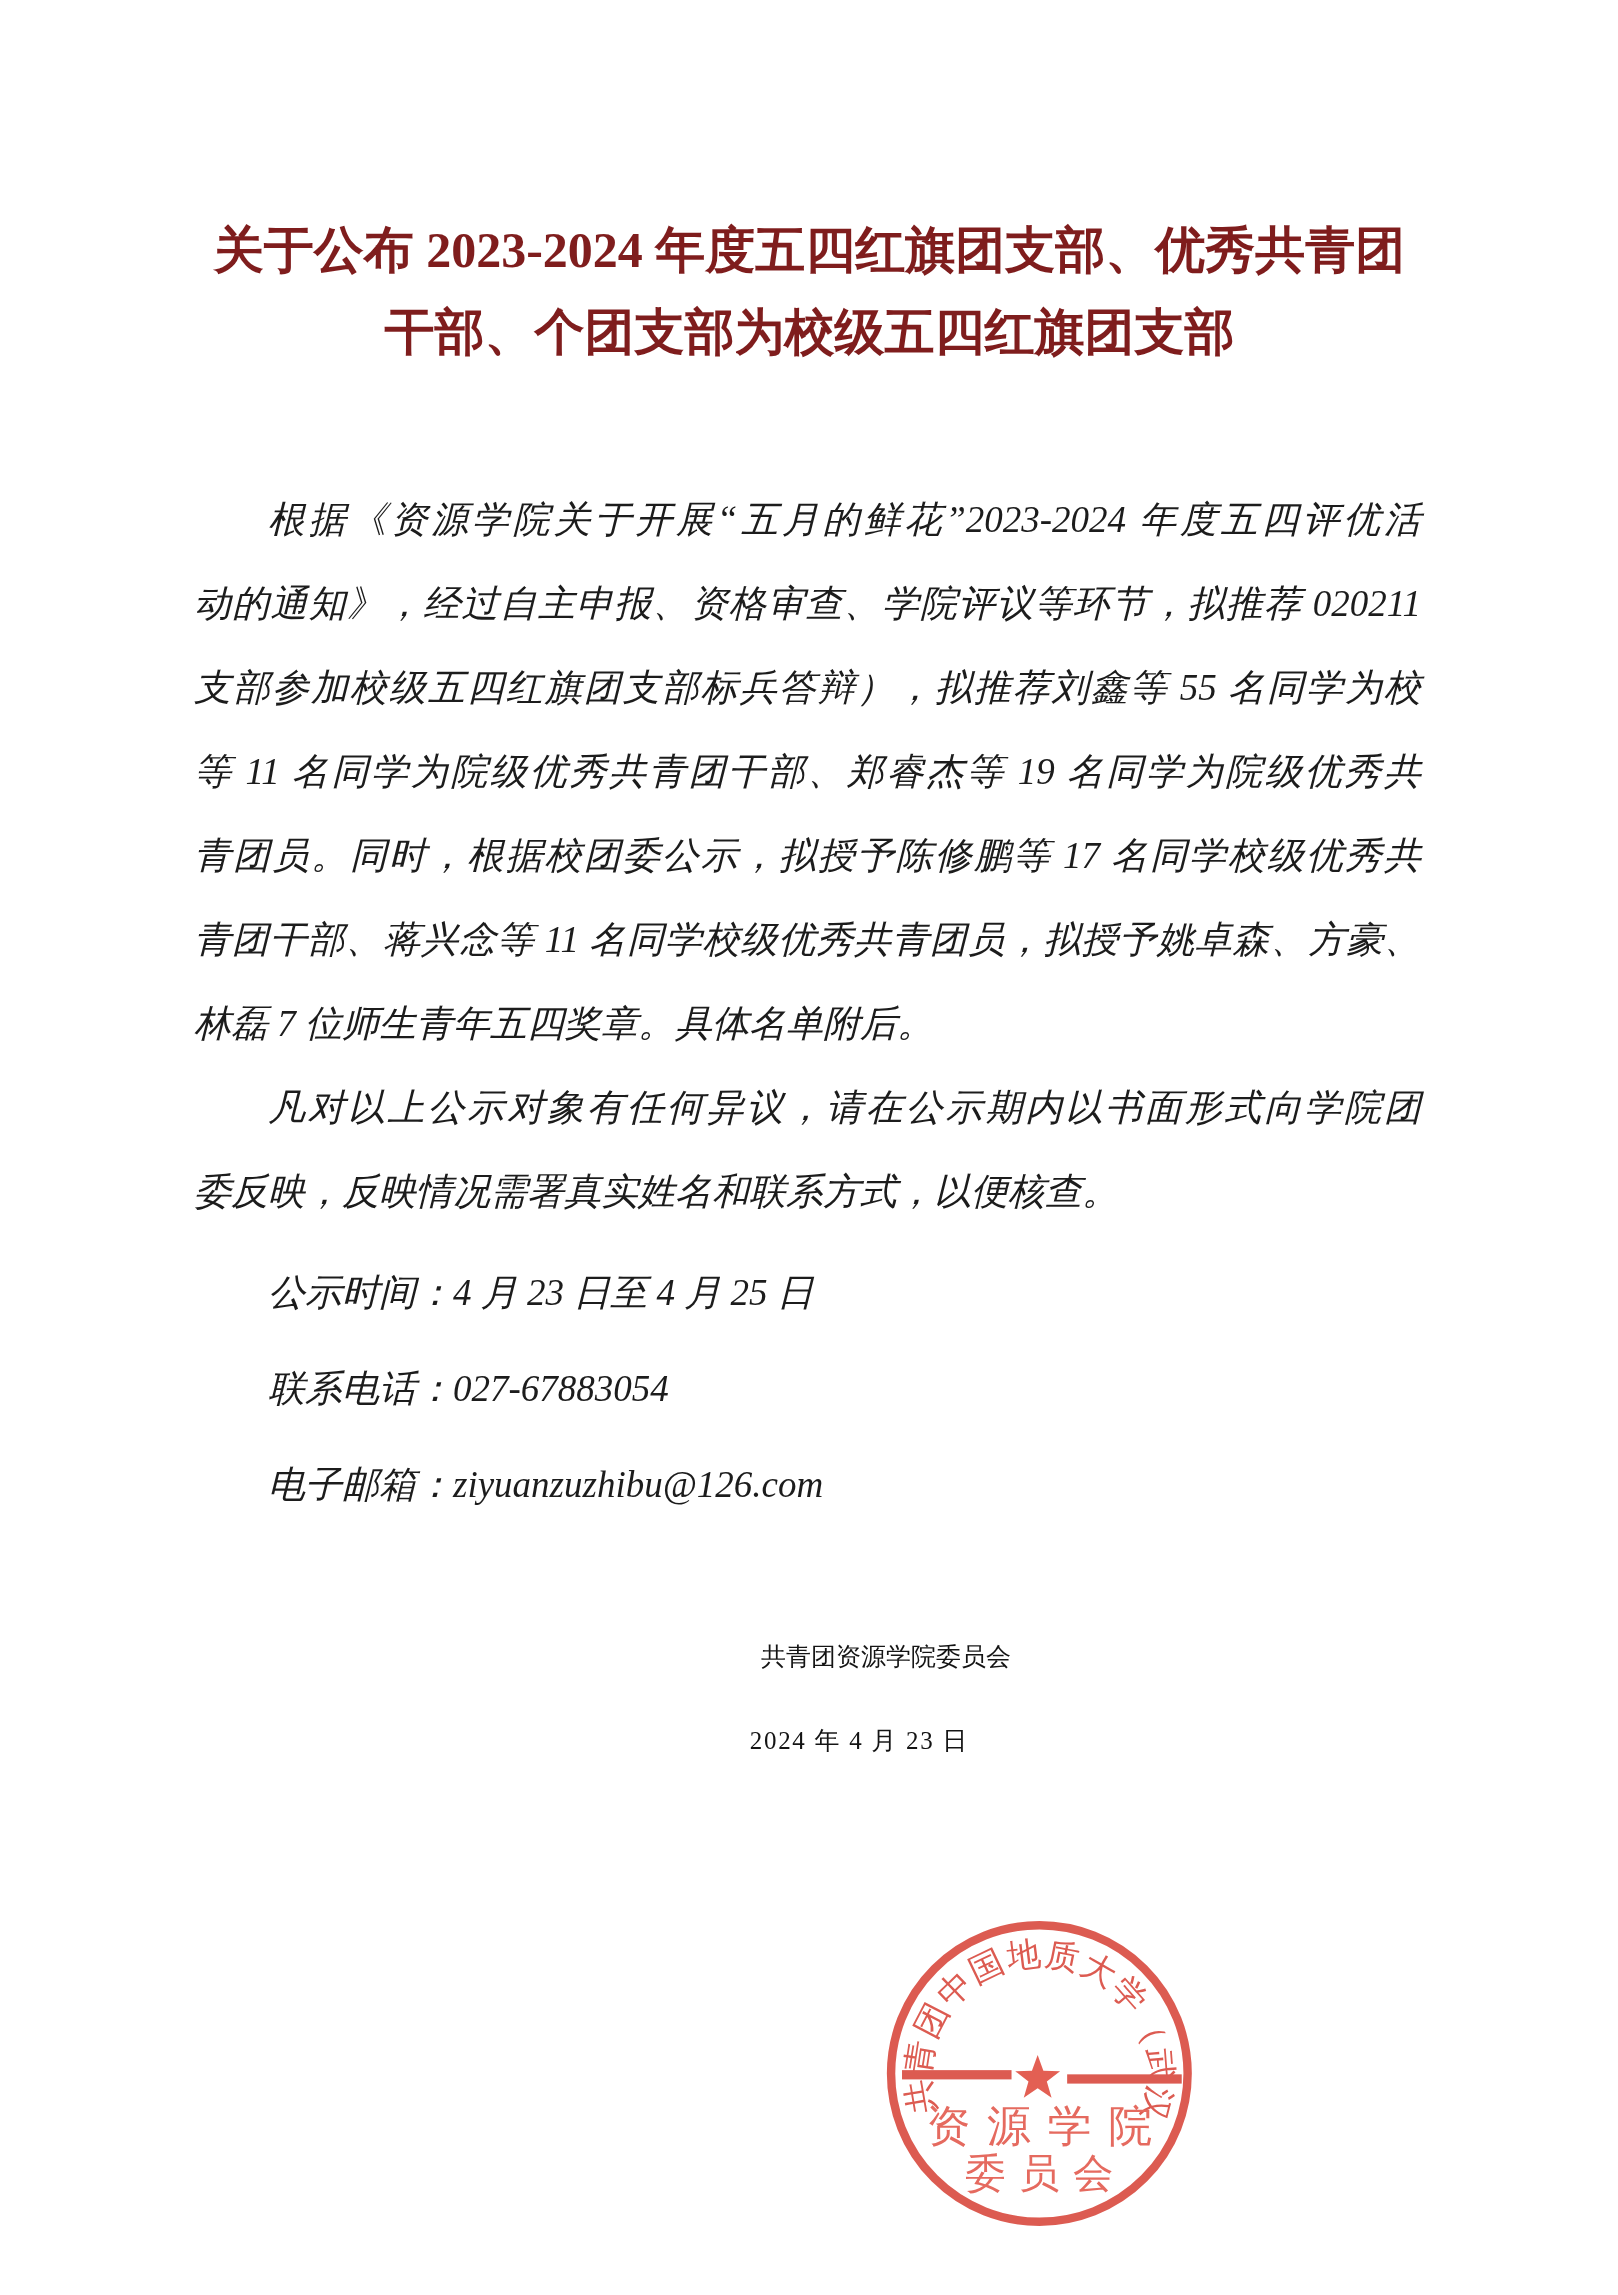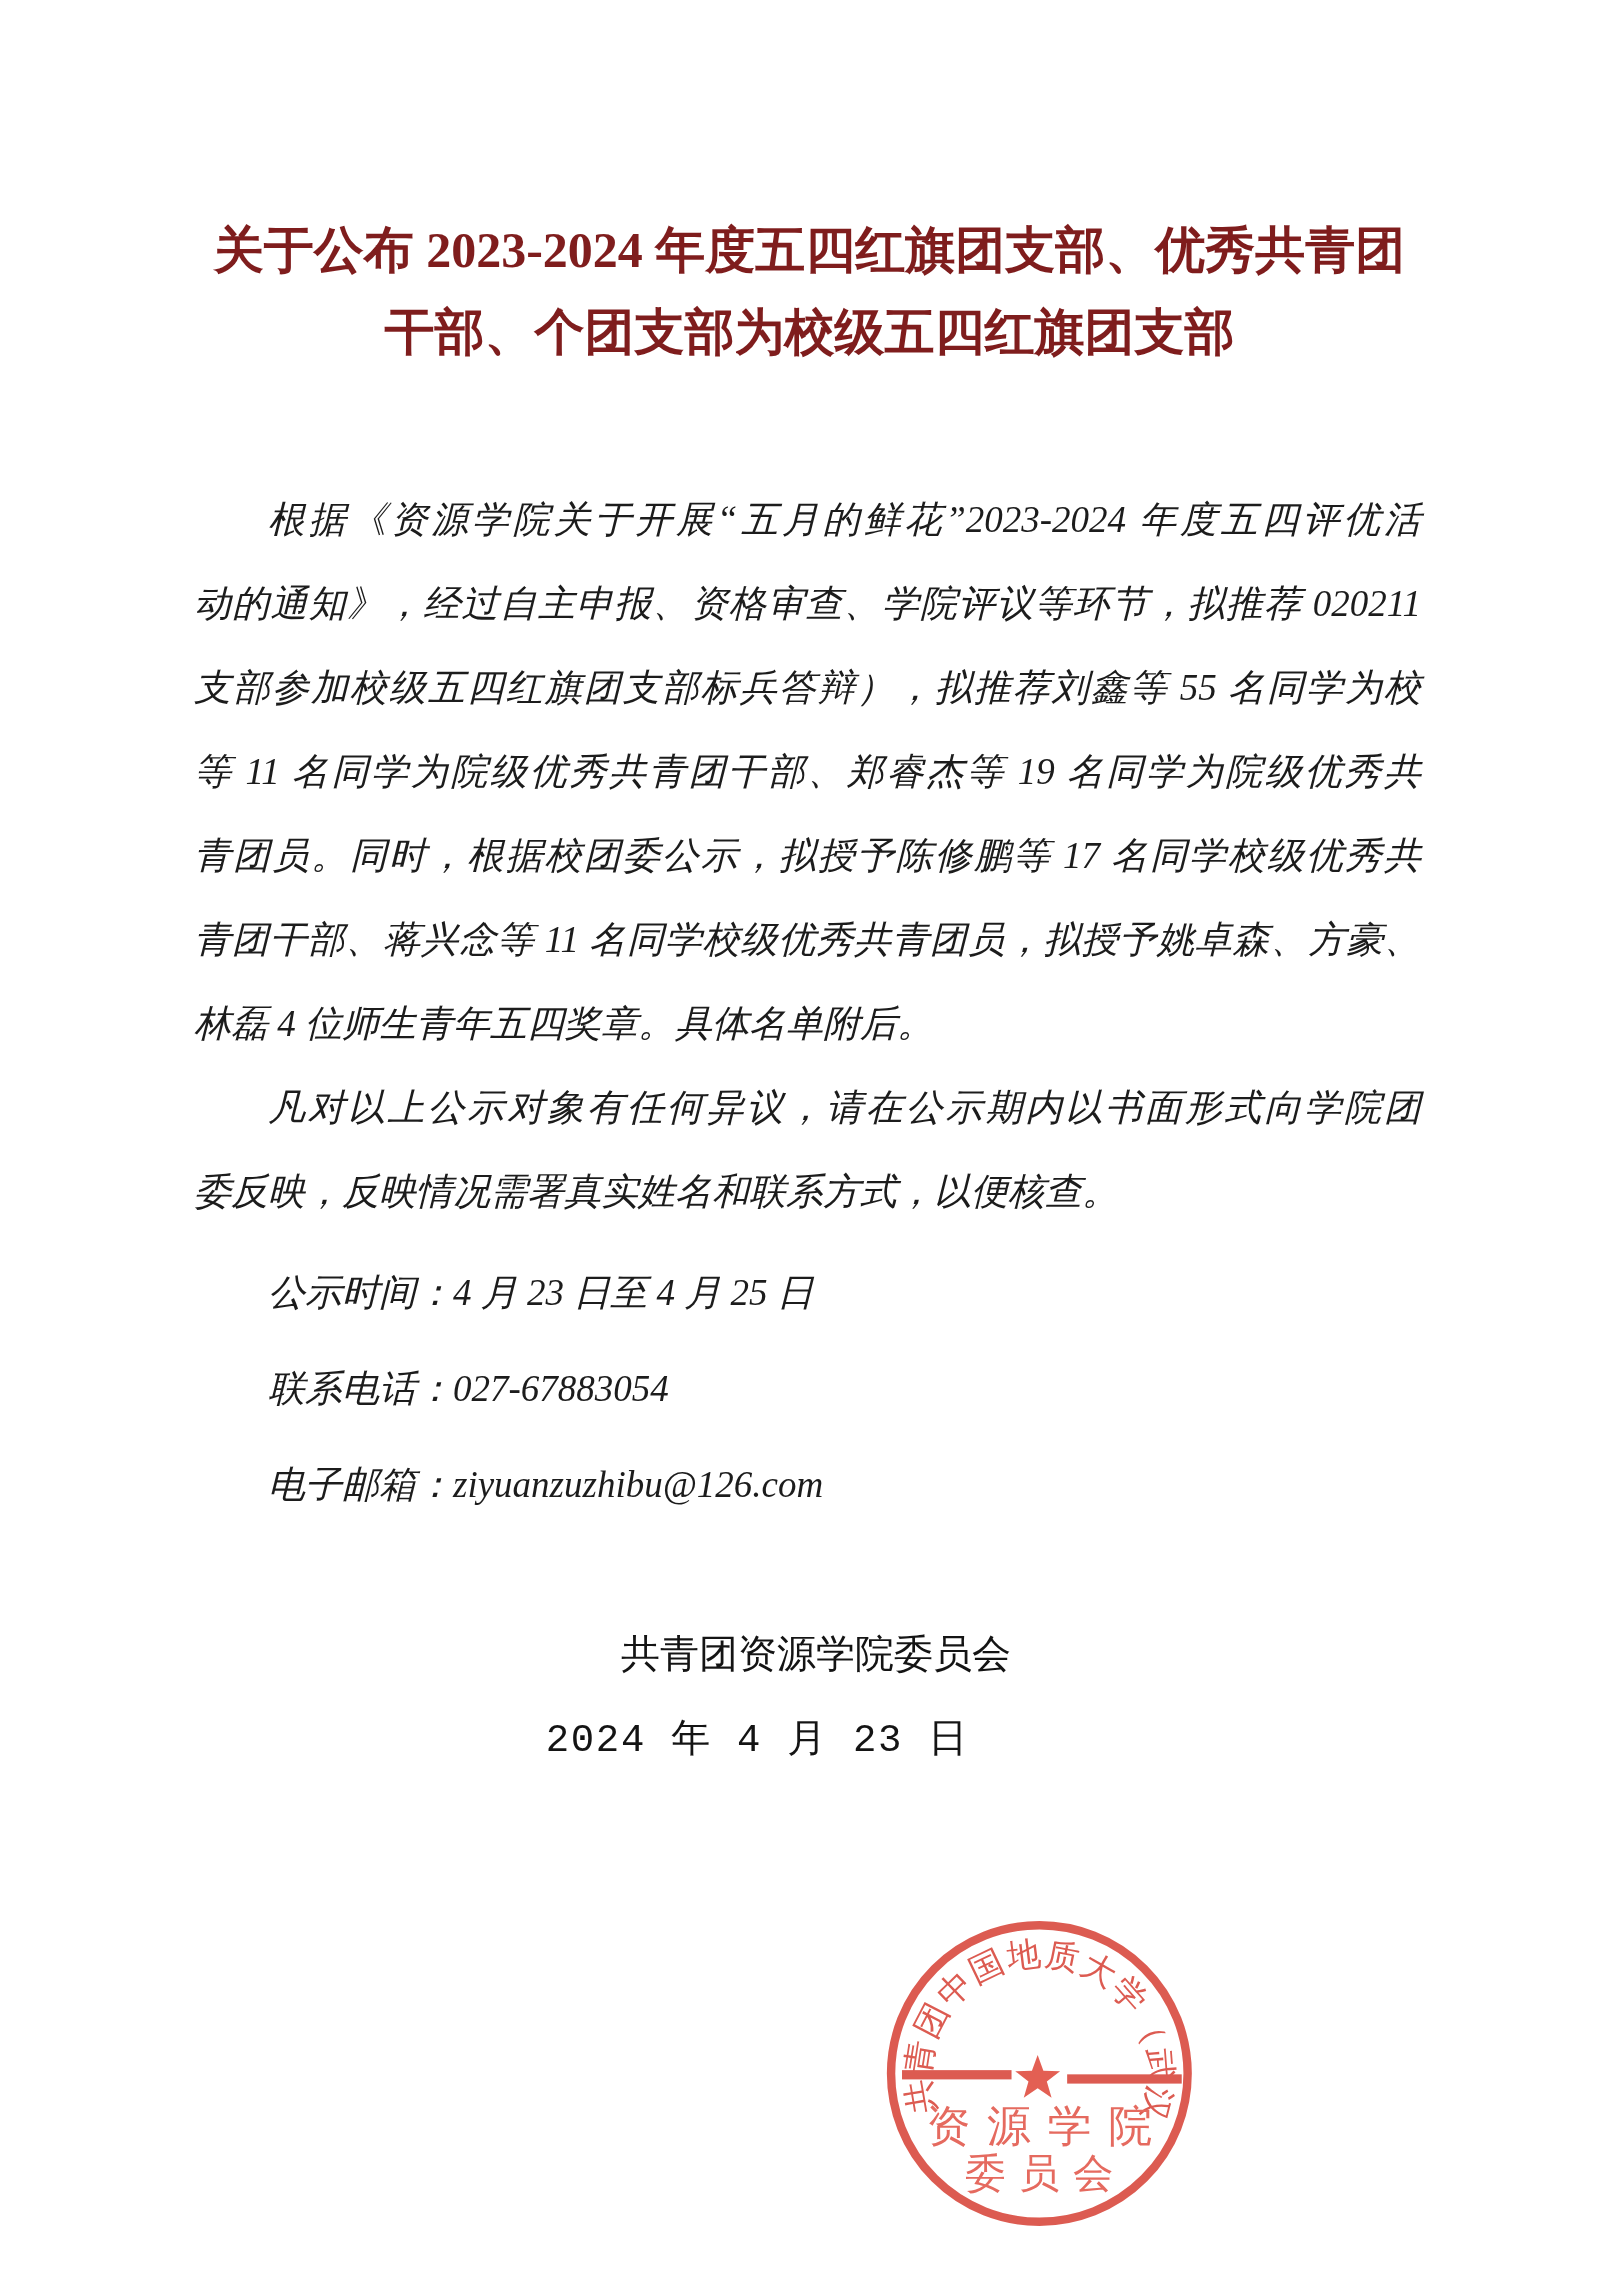--- a/index.html
+++ b/index.html
@@ -19,22 +19,22 @@
     font-size:37px;line-height:84px;white-space:nowrap;
     color:#1c1c1c;
     font-style:italic;
   }
   .just{text-align:justify;text-align-last:justify;}
   .indent{text-indent:2em;}
   .mt20{margin-top:17px;}
   .mt14{margin-top:11.8px;}
   .sig-block{margin-top:88px;}
   .sig-line{
-    font-size:39px;line-height:84px;text-align:right;white-space:nowrap;
-    color:#141414;position:relative;z-index:2;font-family:Liberation Mono, monospace;
+    font-size:25px;line-height:84px;text-align:right;white-space:nowrap;
+    color:#141414;position:relative;z-index:2;
   }
   .sig-org{padding-right:410px;}
   .sig-date{padding-right:452px;letter-spacing:1.7px;}
   .seal{
     position:absolute;left:870px;top:1696px;width:337px;height:337px;
     z-index:1;opacity:0.88;pointer-events:none;
   }
 </style>
 </head>
 <body>
@@ -61,21 +61,21 @@
     <div>干部、个团支部为校级五四红旗团支部</div>
   </div>
 
   <div class="body-text">
     <div class="line indent just">根据《资源学院关于开展“五月的鲜花”2023-2024 年度五四评优活</div>
     <div class="line just">动的通知》，经过自主申报、资格审查、学院评议等环节，拟推荐 020211</div>
     <div class="line just">支部参加校级五四红旗团支部标兵答辩），拟推荐刘鑫等 55 名同学为校</div>
     <div class="line just">等 11 名同学为院级优秀共青团干部、郑睿杰等 19 名同学为院级优秀共</div>
     <div class="line just">青团员。同时，根据校团委公示，拟授予陈修鹏等 17 名同学校级优秀共</div>
     <div class="line just">青团干部、蒋兴念等 11 名同学校级优秀共青团员，拟授予姚卓森、方豪、</div>
-    <div class="line">林磊 4 位师生青年五四奖章。具体名单附后。</div>
+    <div class="line">林磊 7 位师生青年五四奖章。具体名单附后。</div>
     <div class="line indent just">凡对以上公示对象有任何异议，请在公示期内以书面形式向学院团</div>
     <div class="line">委反映，反映情况需署真实姓名和联系方式，以便核查。</div>
     <div class="line indent mt20">公示时间：4 月 23 日至 4 月 25 日</div>
     <div class="line indent mt14">联系电话：027-67883054</div>
     <div class="line indent mt14">电子邮箱：ziyuanzuzhibu@126.com</div>
 
     <div class="sig-block">
       <div class="sig-line sig-org">共青团资源学院委员会</div>
       <div class="sig-line sig-date">2024 年 4 月 23 日</div>
     </div>

